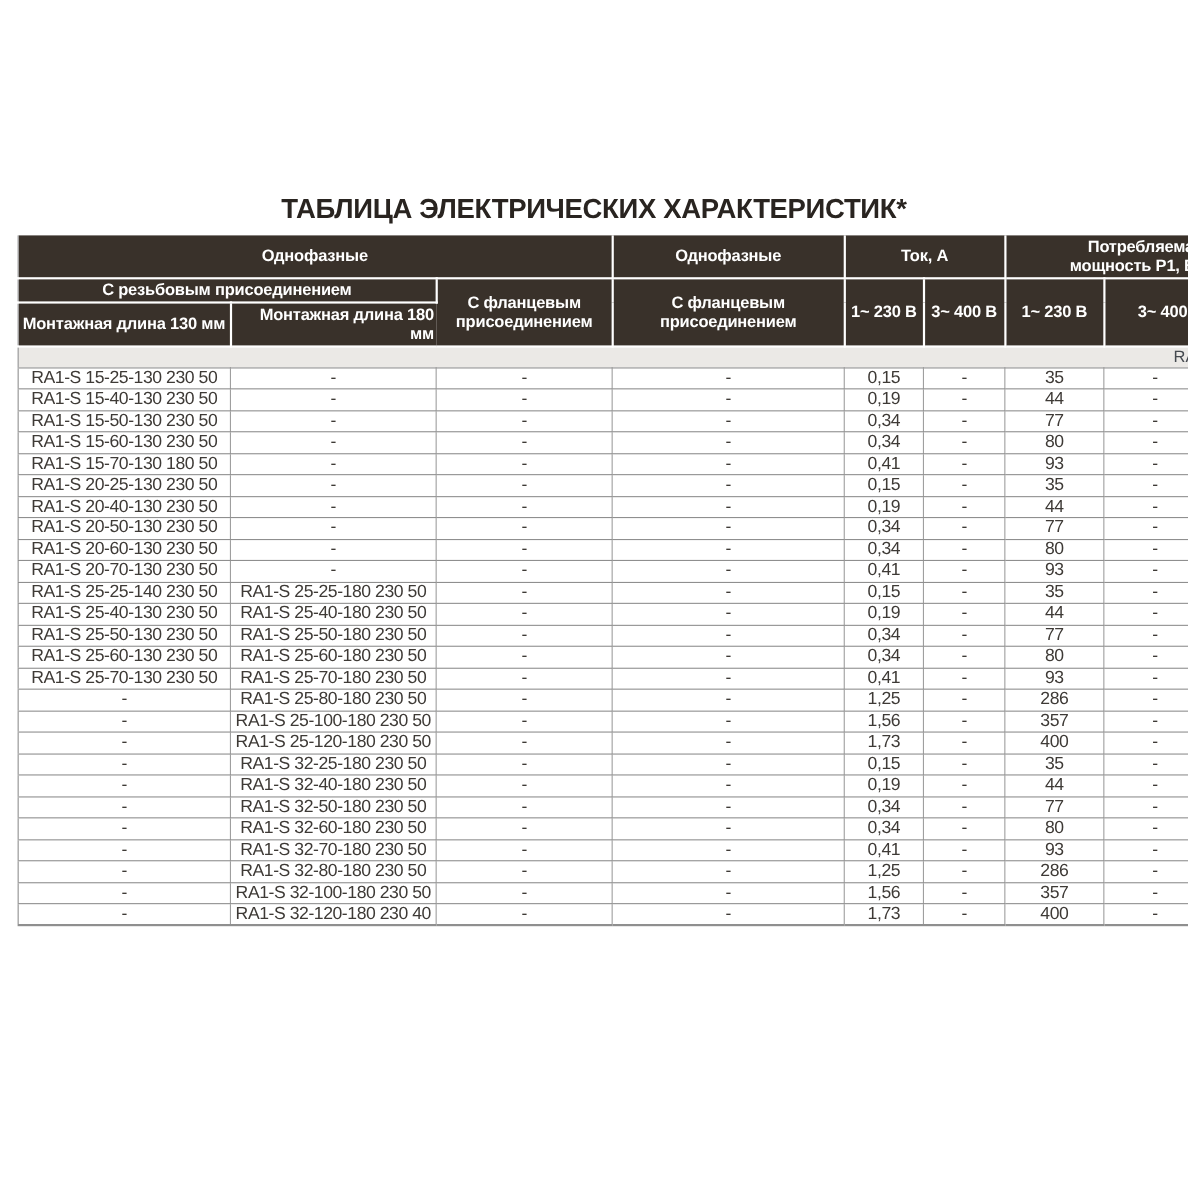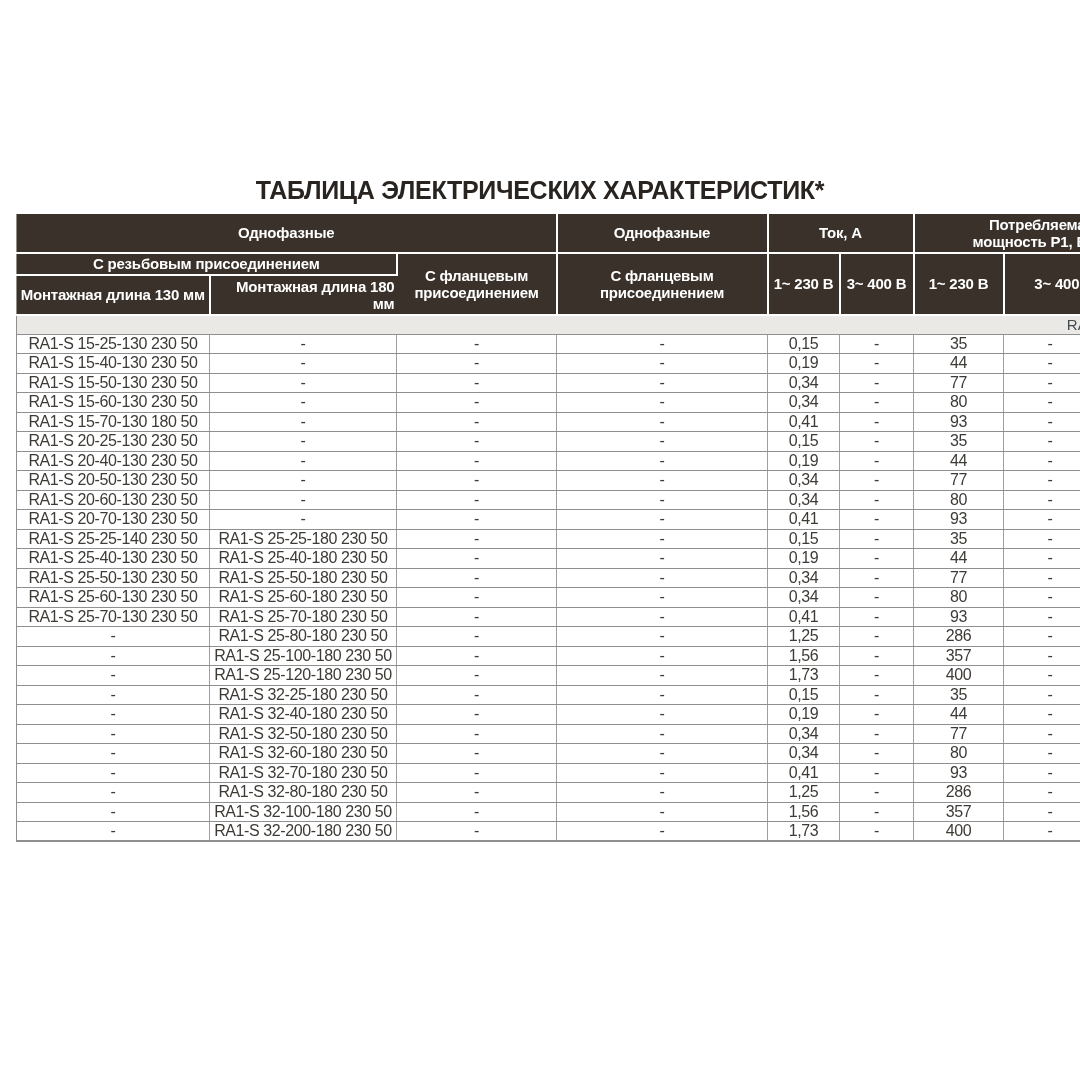--- a/index.html
+++ b/index.html
@@ -343,21 +343,21 @@
           <td class="cell">RA1-S 32-100-180 230 50</td>
           <td class="cell">-</td>
           <td class="cell">-</td>
           <td class="cell">1,56</td>
           <td class="cell">-</td>
           <td class="cell">357</td>
           <td class="cell">-</td>
         </tr>
         <tr>
           <td class="cell">-</td>
-          <td class="cell">RA1-S 32-200-180 230 50</td>
+          <td class="cell">RA1-S 32-120-180 230 40</td>
           <td class="cell">-</td>
           <td class="cell">-</td>
           <td class="cell">1,73</td>
           <td class="cell">-</td>
           <td class="cell">400</td>
           <td class="cell">-</td>
         </tr>
       </tbody>
   </table>
 

